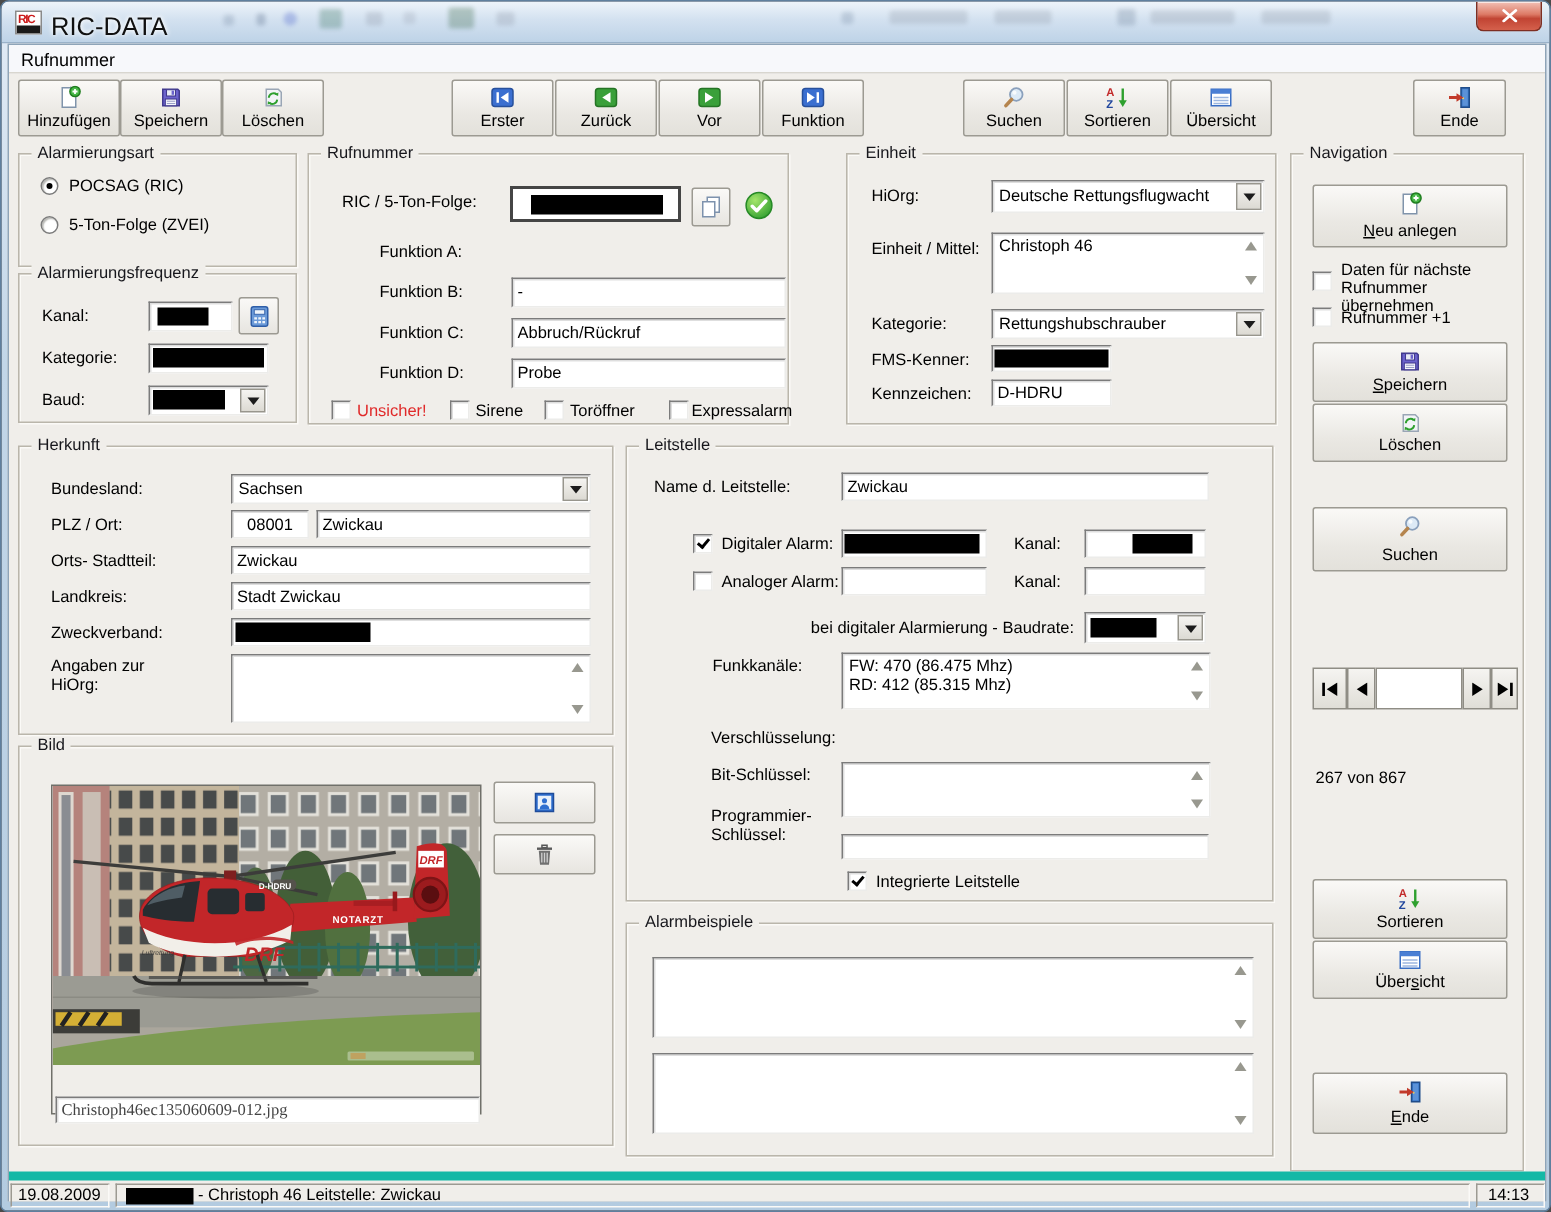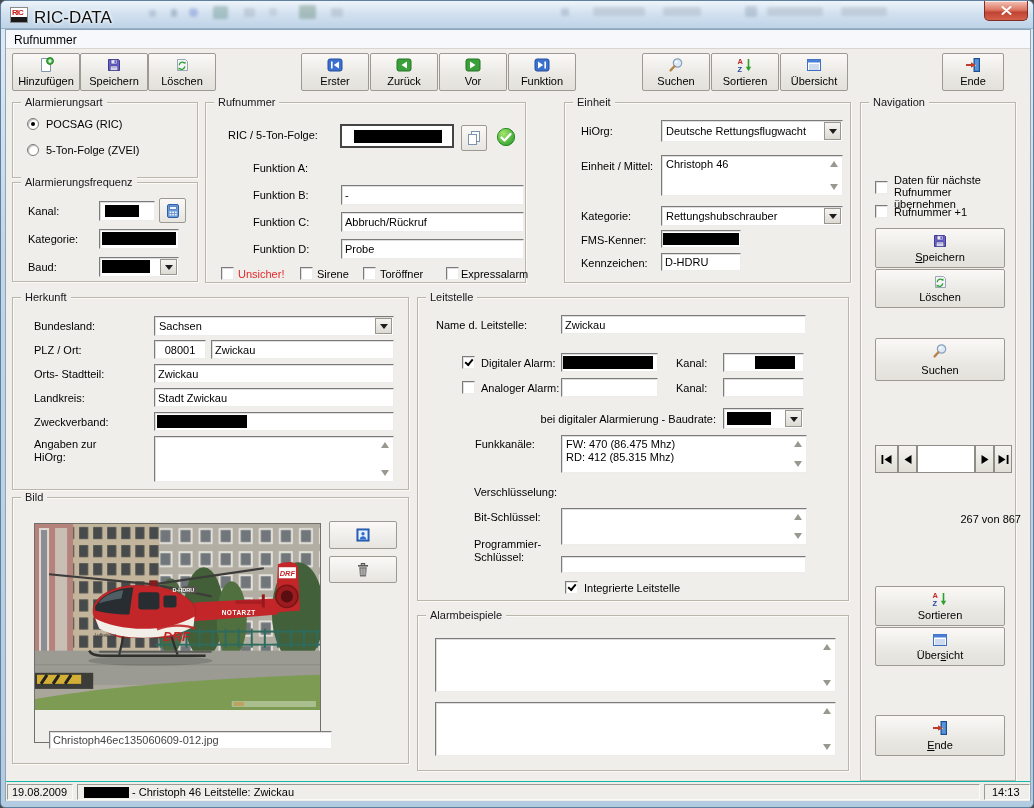--- a/index.html
+++ b/index.html
@@ -51,21 +51,21 @@
     border-bottom-color:#ececea;box-shadow:inset 1px 1px 0 rgba(0,0,0,.13)}
   .cb.checked::after{content:"";position:absolute;left:2px;top:2px;width:6px;height:3px;border-left:2px solid #000;
     border-bottom:2px solid #000;transform:rotate(-50deg)}
   .rb{position:absolute;width:12px;height:12px;border-radius:50%;background:#fff;border:1px solid #7b7b7b;
     box-shadow:inset 1px 1px 1px #b8b8b4}
   .rb.sel::after{content:"";position:absolute;left:3px;top:3px;width:4px;height:4px;border-radius:50%;background:#000}
   .censor{position:absolute;background:#000}
   .rnb{position:absolute;background:linear-gradient(#f5f4f1,#e0deD7);border:1px solid #8f8d85;display:flex;
     align-items:center;justify-content:center}
   .rnbox{position:absolute;background:#fff;border:1px solid #8f8d85}
-  .statusbar{position:absolute;left:0;top:751px;width:100%;height:20px;background:#f0eeea;border-top:1px solid #14b8a6}
+  .statusbar{position:absolute;left:0;top:751px;width:100%;height:20px;background:#f0eeea;border-top:6px solid #14b8a6}
   .scell{position:absolute;top:2px;height:16px;border:1px solid;border-color:#9c9a92 #fbfaf7 #fbfaf7 #9c9a92}
   .scell .stxt{position:absolute;top:1px;white-space:nowrap}
   .red{color:#e02a2a}
   .photo{position:absolute;border:1px solid #70706a;overflow:hidden}
   u{text-decoration:underline}
 </style>
 </head>
 <body>
 
 <div class="window">
@@ -298,20 +298,29 @@
       </div>
       <span class="lbl" style="left:16px;top:131px">FMS-Kenner:</span>
       <input class="field" style="left: 96px; top: 127px; width: 80px; height: 18px;" readonly="">
       <div class="censor" style="left:98px;top:130px;width:76px;height:12px"></div>
       <span class="lbl" style="left:16px;top:154px">Kennzeichen:</span>
       <input class="field" style="left: 96px; top: 150px; width: 80px; height: 18px;" readonly="" value="D-HDRU">
     </div>
 
     <div class="group" style="left:854px;top:72px;width:156px;height:679px">
       <span class="gtitle">Navigation</span>
+      <div class="nbtn" style="left:14px;top:20px;width:130px;height:42px">
+        <span class="nicon"><svg viewBox="0 0 16 16">
+              <path d="M3.5 1.5h6l3 3v10h-9z" fill="#fff" stroke="#8094ab"></path>
+              <path d="M9.5 1.5l3 3h-3z" fill="#d9e3ef" stroke="#8094ab"></path>
+              <circle cx="12" cy="4" r="3.4" fill="#47b847" stroke="#1f7d1f"></circle>
+              <path d="M12 2.3v3.4M10.3 4h3.4" stroke="#fff" stroke-width="1.2"></path>
+            </svg></span>
+        <span class="nlabel"><u>N</u>eu anlegen</span>
+      </div>
       <span class="cb" style="left:14px;top:78px"></span>
       <span class="lbl" style="left:33px;top:71px;width:116px;white-space:normal;line-height:12px">Daten für nächste Rufnummer übernehmen</span>
       <span class="cb" style="left:14px;top:102px"></span>
       <span class="lbl" style="left:33px;top:103px">Rufnummer +1</span>
       <div class="nbtn" style="left:14px;top:125px;width:130px;height:40px">
         <span class="nicon"><svg viewBox="0 0 16 16">
               <path d="M2.5 2.5h10l1 1v10h-11z" fill="#6c63cc" stroke="#413a8e"></path>
               <rect x="5" y="2.8" width="6" height="4.2" fill="#e9ecf6" stroke="#413a8e" stroke-width=".7"></rect>
               <rect x="8.4" y="3.4" width="1.6" height="2.8" fill="#6c63cc"></rect>
               <rect x="4.2" y="9" width="7.6" height="4.5" fill="#f4f5fb" stroke="#413a8e" stroke-width=".7"></rect>
@@ -353,21 +362,21 @@
         <svg width="8" height="9" viewBox="0 0 8 9">
             <path d="M.5 0L7.5 4.5.5 9z"></path>
           </svg>
       </div>
       <div class="rnb" style="left:133px;top:342px;width:18px;height:28px">
         <svg width="11" height="9" viewBox="0 0 11 9">
             <path d="M.5 0l7 4.5L.5 9z"></path>
             <rect x="8.7" width="1.8" height="9"></rect>
           </svg>
       </div>
-      <span class="lbl" style="left:4px;top:410px;width:156px;text-align:right;white-space:normal">267 von 867</span>
+      <span class="lbl" style="left:16px;top:410px;width:156px;text-align:left;white-space:normal">267 von 867</span>
       <div class="nbtn" style="left:14px;top:483px;width:130px;height:40px">
         <span class="nicon"><svg viewBox="0 0 16 16">
               <text x="0.5" y="7" font-size="7.5" font-weight="bold" fill="#c22a2a">A</text>
               <text x="0.5" y="15" font-size="7.5" font-weight="bold" fill="#23489e">Z</text>
               <path d="M11.5 2v8.5" stroke="#2ea02e" stroke-width="1.6"></path>
               <path d="M8.8 9.8h5.4L11.5 14.3z" fill="#2ea02e"></path>
             </svg></span>
         <span class="nlabel">Sortieren</span>
       </div>
       <div class="nbtn" style="left:14px;top:524px;width:130px;height:39px">
@@ -505,21 +514,21 @@
           </svg>
       </div>
       <div class="sbtn" style="left:316px;top:58px;width:68px;height:27px">
         <svg width="16" height="16" viewBox="0 0 16 16">
             <rect x="6.3" y="1.5" width="3.4" height="1.6" fill="none" stroke="#555"></rect>
             <rect x="3" y="3" width="10" height="1.6" fill="#5a5a5a"></rect>
             <path d="M4.2 5.2h7.6L11 14.5H5z" fill="#707070"></path>
             <path d="M6.2 6.5v6.5M8 6.5v6.5M9.8 6.5v6.5" stroke="#cfcfcf" stroke-width=".9"></path>
           </svg>
       </div>
-      <input class="field" style="left: 36px; top: 233px; width: 283px; height: 18px; color: rgb(68, 68, 68);" readonly="" value="Christoph46ec135060609-012.jpg">
+      <input class="field" style="left: 24px; top: 233px; width: 283px; height: 18px; color: rgb(68, 68, 68); font-family: Liberation Serif, serif;" readonly="" value="Christoph46ec135060609-012.jpg">
     </div>
 
     <div class="group" style="left:411px;top:267px;width:432px;height:304px">
       <span class="gtitle">Leitstelle</span>
       <span class="lbl" style="left:18px;top:21px">Name d. Leitstelle:</span>
       <input class="field" style="left: 143px; top: 17px; width: 245px; height: 19px;" readonly="" value="Zwickau">
       <span class="cb checked" style="left:44px;top:58px"></span>
       <span class="lbl" style="left:63px;top:59px">Digitaler Alarm:</span>
       <input class="field" style="left: 143px; top: 55px; width: 97px; height: 19px;" readonly="">
       <div class="censor" style="left:145px;top:58px;width:90px;height:13px"></div>

